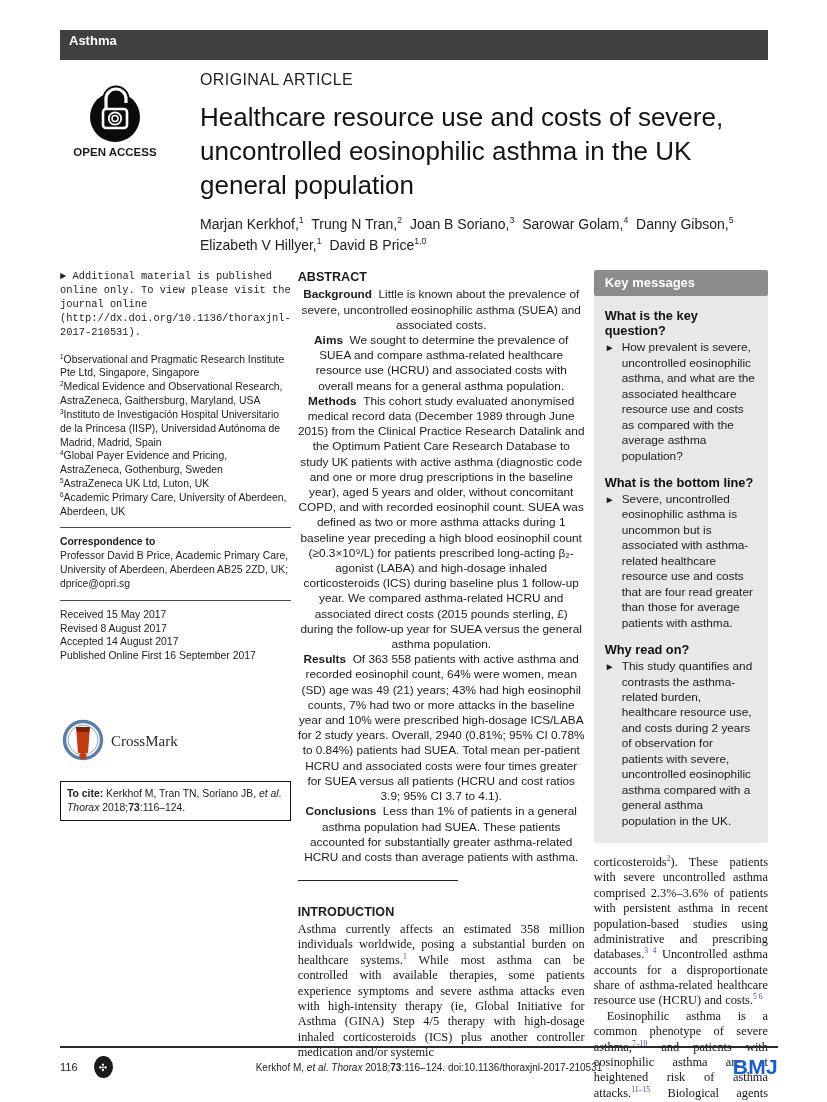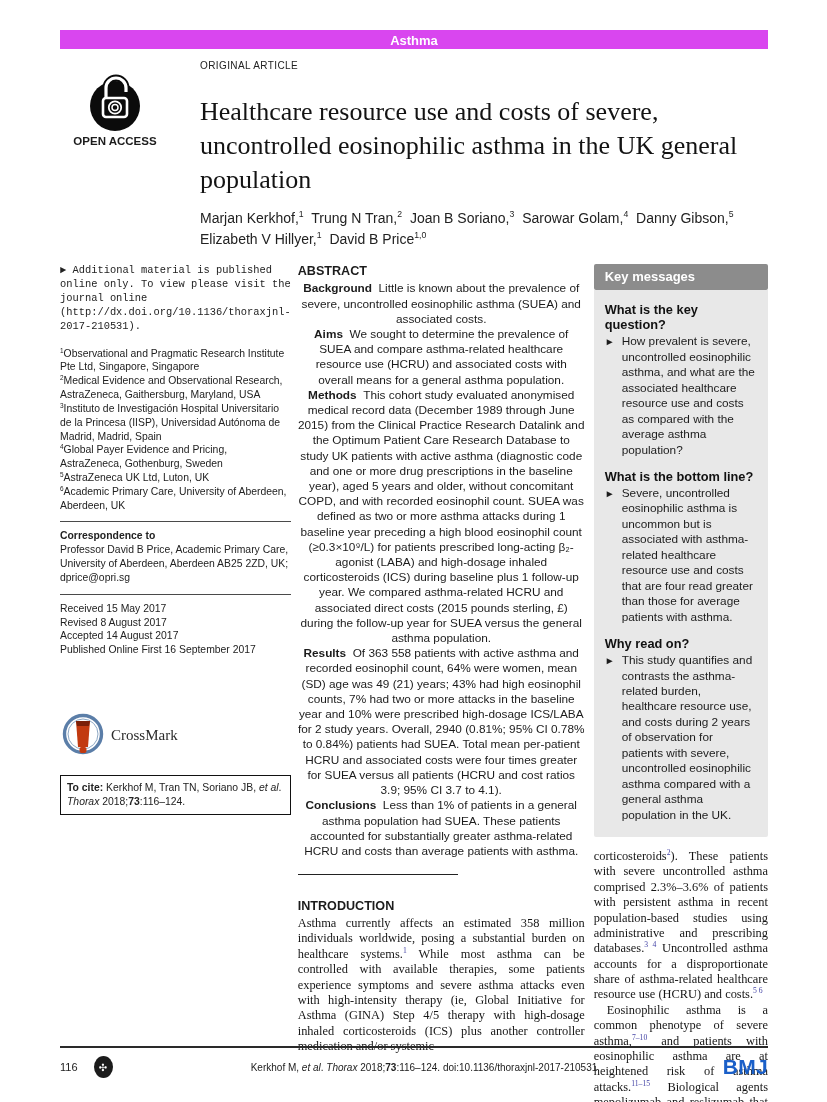--- a/index.html
+++ b/index.html
@@ -8,35 +8,34 @@
     background: #ffffff;
     font-family: "Liberation Sans", sans-serif;
     color: #1c1c1c;
     position: relative;
     overflow: hidden;
   }
   .page { position: absolute; left: 60px; top: 30px; width: 708px; }
 
   
   .banner {
-    background: #d946ef; color: #fff;
+    background: #404040; color: #fff;
     font-weight: bold; font-size: 13px;
-    padding: 3px 9px 1px;
-    text-align: center;
+    padding: 3px 9px 12px;
   }
 
   
   .masthead { display: flex; margin-top: 11px; }
   .logo-col { flex: 0 0 140px; padding-top: 10px; }
   .oa { width: 86px; margin-left: 12px; text-align: center; }
   .oa svg { display: block; margin: 0 auto; }
   .oa-label { font-weight: bold; font-size: 11.5px; margin-top: 3px; white-space: nowrap; }
   .head-main { flex: 1; }
-  .kicker { font-size: 10px; letter-spacing: .4px; margin-bottom: 24px; color: #222; }
-  .title { font-size: 26px; line-height: 1.3; font-weight: 400; color: #131313; margin-bottom: 12px; font-family: Liberation Serif, serif; }
+  .kicker { font-size: 16px; letter-spacing: .4px; margin-bottom: 12px; color: #222; }
+  .title { font-size: 26px; line-height: 1.3; font-weight: 400; color: #131313; margin-bottom: 12px; }
   .authors { font-size: 14px; line-height: 1.5; color: #222; }
   .authors .au { white-space: nowrap; margin-right: 4px; }
   sup { font-size: .62em; line-height: 0; }
 
   
   .cols { display: flex; margin-top: 14px; align-items: flex-start; }
   .sidebar { flex: 0 0 133px; font-size: 10.4px; line-height: 1.33; color: #222; }
   .mid { flex: 0 0 287px; margin-left: 7px; }
   .rightcol { flex: 1; margin-left: 9px; }
 
@@ -68,21 +67,21 @@
   }
   .km-body { background: #e8e8e8; padding: 6px 12px 14px 11px; border-radius: 0 0 2px 2px; }
   .km-q { font-weight: bold; font-size: 12.8px; margin-top: 11px; color: #111; }
   .km-li { display: flex; font-size: 11.8px; line-height: 1.31; margin-top: 2px; }
   .km-marker { flex: 0 0 17px; font-size: 10px; padding-top: 1px; }
   .right-body p { margin: 0; }
   .right-body .indent { text-indent: 13px; }
 
   
   .footer {
-    position: absolute; left: 60px; right: 59px; top: 1046px;
+    position: absolute; left: 60px; right: 49px; top: 1046px;
     border-top: 2px solid #2a2a2a; padding-top: 7px;
     display: flex; align-items: center;
   }
   .footer-left { display: flex; align-items: center; width: 140px; }
   .page-num { font-size: 11px; color: #222; }
   .emblem {
     width: 19px; height: 22px; border-radius: 50%;
     background: #1b1b1b; color: #fff; font-size: 10px;
     display: flex; align-items: center; justify-content: center;
     margin-left: 16px;

